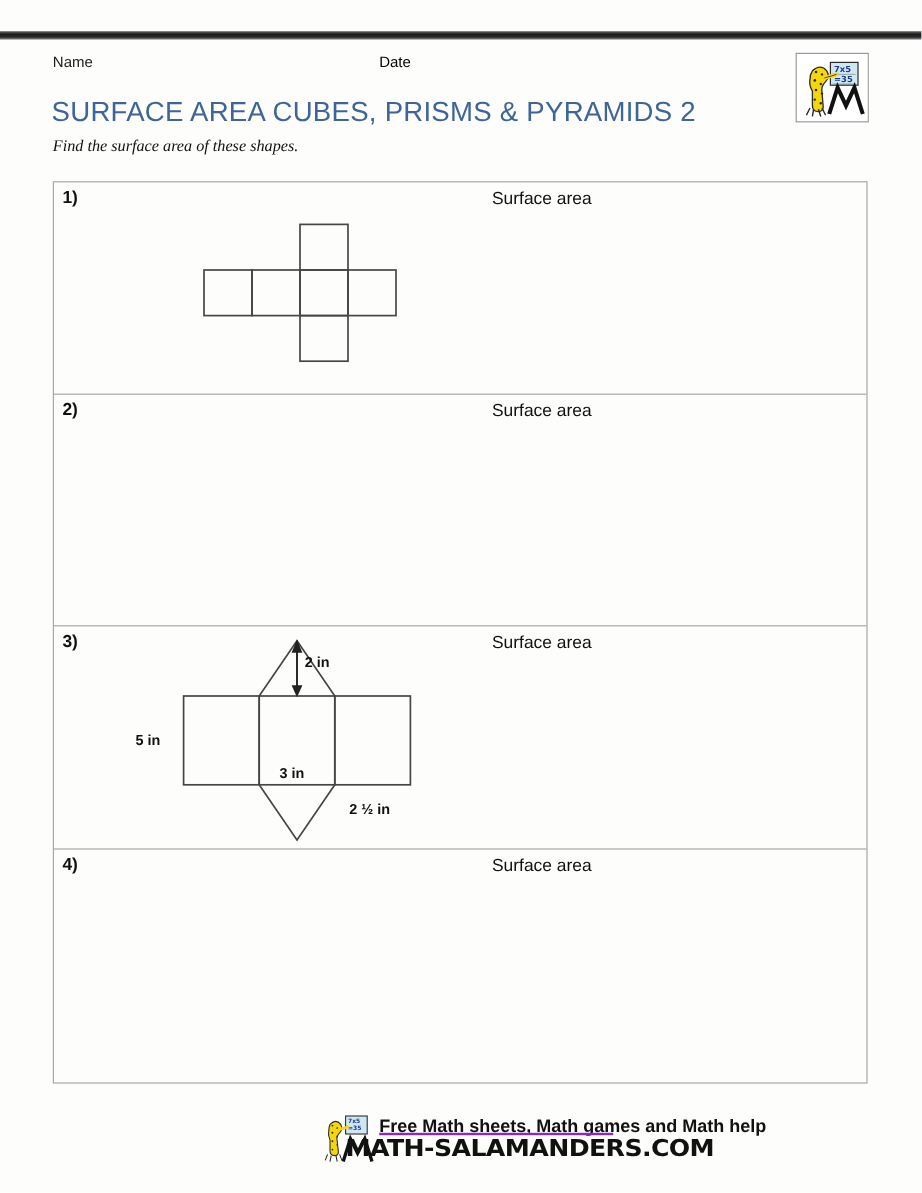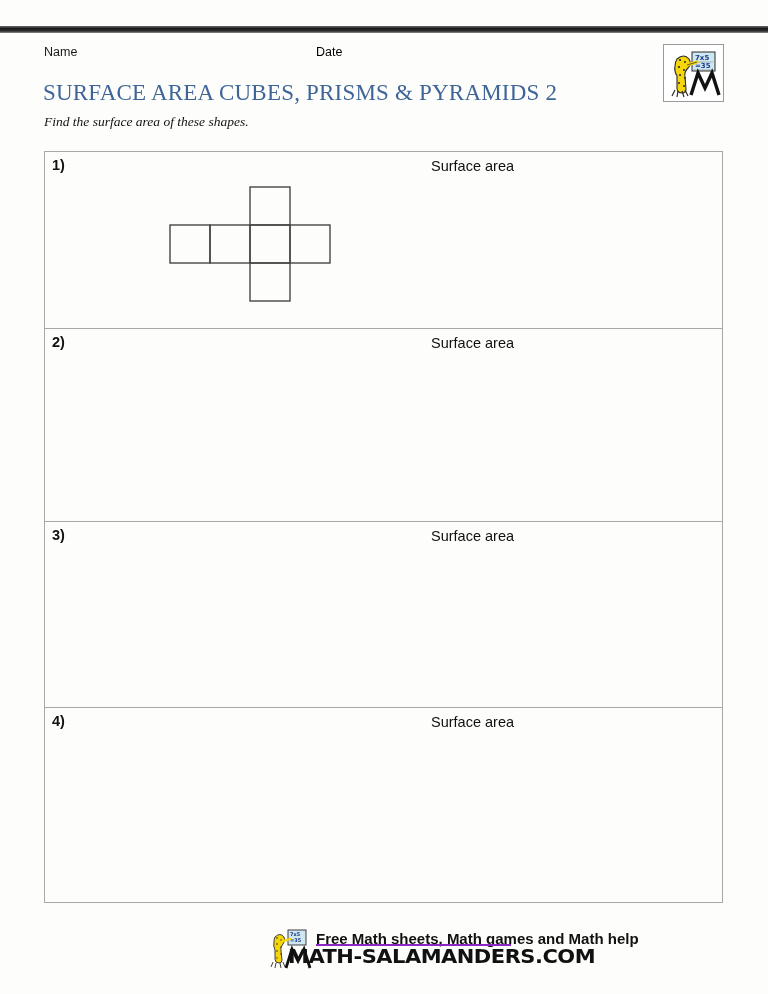--- a/index.html
+++ b/index.html
@@ -46,21 +46,21 @@
     left: 272px; top: 0;
     font-size: 12.5px;
     color: #000000;
   }
   .title {
     position: absolute;
     left: 43px; top: 80px;
     font-size: 23px;
     letter-spacing: 0.2px;
     color: #3f6598;
-    font-family: Liberation Serif, serif;
+    font-family: Liberation Sans, sans-serif;
     font-weight: normal;
     white-space: nowrap;
     text-align: right;
   }
   .subtitle {
     position: absolute;
     left: 44px; top: 114px;
     font-size: 13.5px;
     font-style: italic;
     color: #111111;
@@ -98,21 +98,21 @@
   .qsection + .qsection { border-top: 1px solid #a8a8a8; }
   .q-num {
     position: absolute;
     left: 7px; top: 5px;
     font-size: 14.5px;
     font-weight: bold;
     color: #111111;
   }
   .q-answer-label {
     position: absolute;
-    left: 386px; top: 6px;
+    left: 365px; top: 6px;
     font-size: 14.5px;
     color: #111111;
   }
   .figure {
     position: absolute;
     left: 0; top: 0;
   }
   .net-label {
     font-size: 12px;
     fill: #111111;
@@ -241,20 +241,44 @@
     </div>
 
     <div class="qsection" style="top:176px; height:193px;">
       <span class="q-num">2)</span>
       <span class="q-answer-label">Surface area</span>
     </div>
 
     <div class="qsection" style="top:369px; height:186px;">
       <span class="q-num">3)</span>
       <span class="q-answer-label">Surface area</span>
+      <div class="figure" style="left:60px; top:4px;">
+        <svg width="340" height="180" viewBox="0 0 340 180">
+          <g class="net-shape">
+
+            <rect x="48" y="54" width="63" height="74"></rect>
+            <rect x="111" y="54" width="63" height="74"></rect>
+            <rect x="174" y="54" width="63" height="74"></rect>
+
+            <path d="M111 54 L142.5 8 L174 54"></path>
+
+            <path d="M111 128 L142.5 174 L174 128"></path>
+          </g>
+
+          <g>
+            <line class="net-arrow" x1="142.5" y1="13" x2="142.5" y2="50"></line>
+            <path d="M142.5 7 L138 18 L147 18 Z" fill="#222222"></path>
+            <path d="M142.5 55 L138 45 L147 45 Z" fill="#222222"></path>
+          </g>
+          <text class="net-label" x="149" y="30">2 in</text>
+          <text class="net-label" x="8" y="95">5 in</text>
+          <text class="net-label" x="128" y="122">3 in</text>
+          <text class="net-label" x="186" y="152">2 ½ in</text>
+        </svg>
+      </div>
     </div>
 
     <div class="qsection" style="top:555px; height:195px;">
       <span class="q-num">4)</span>
       <span class="q-answer-label">Surface area</span>
     </div>
 
   </div>
 
   <div class="footer">

